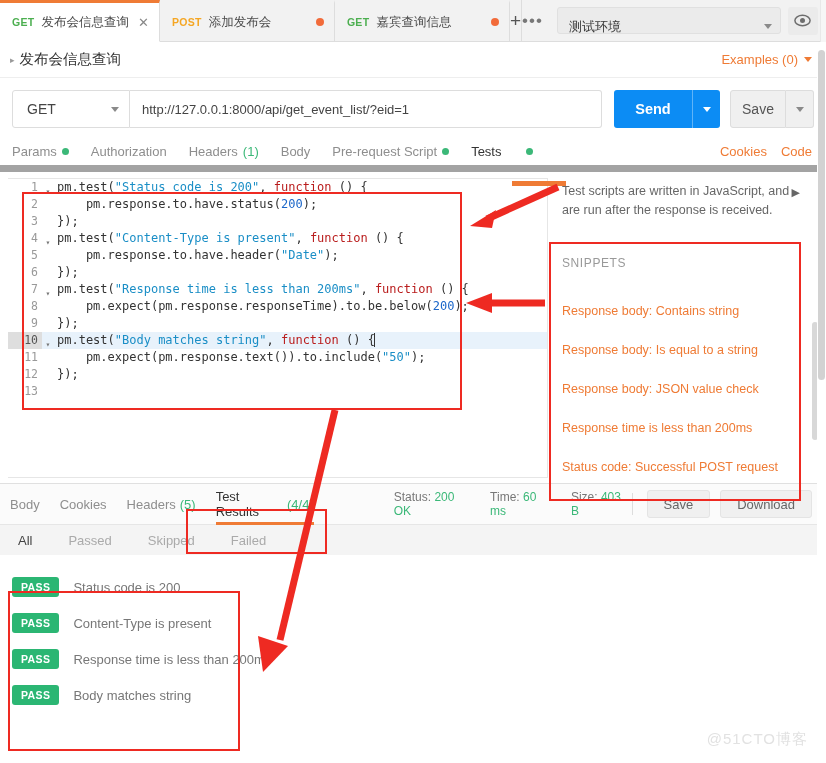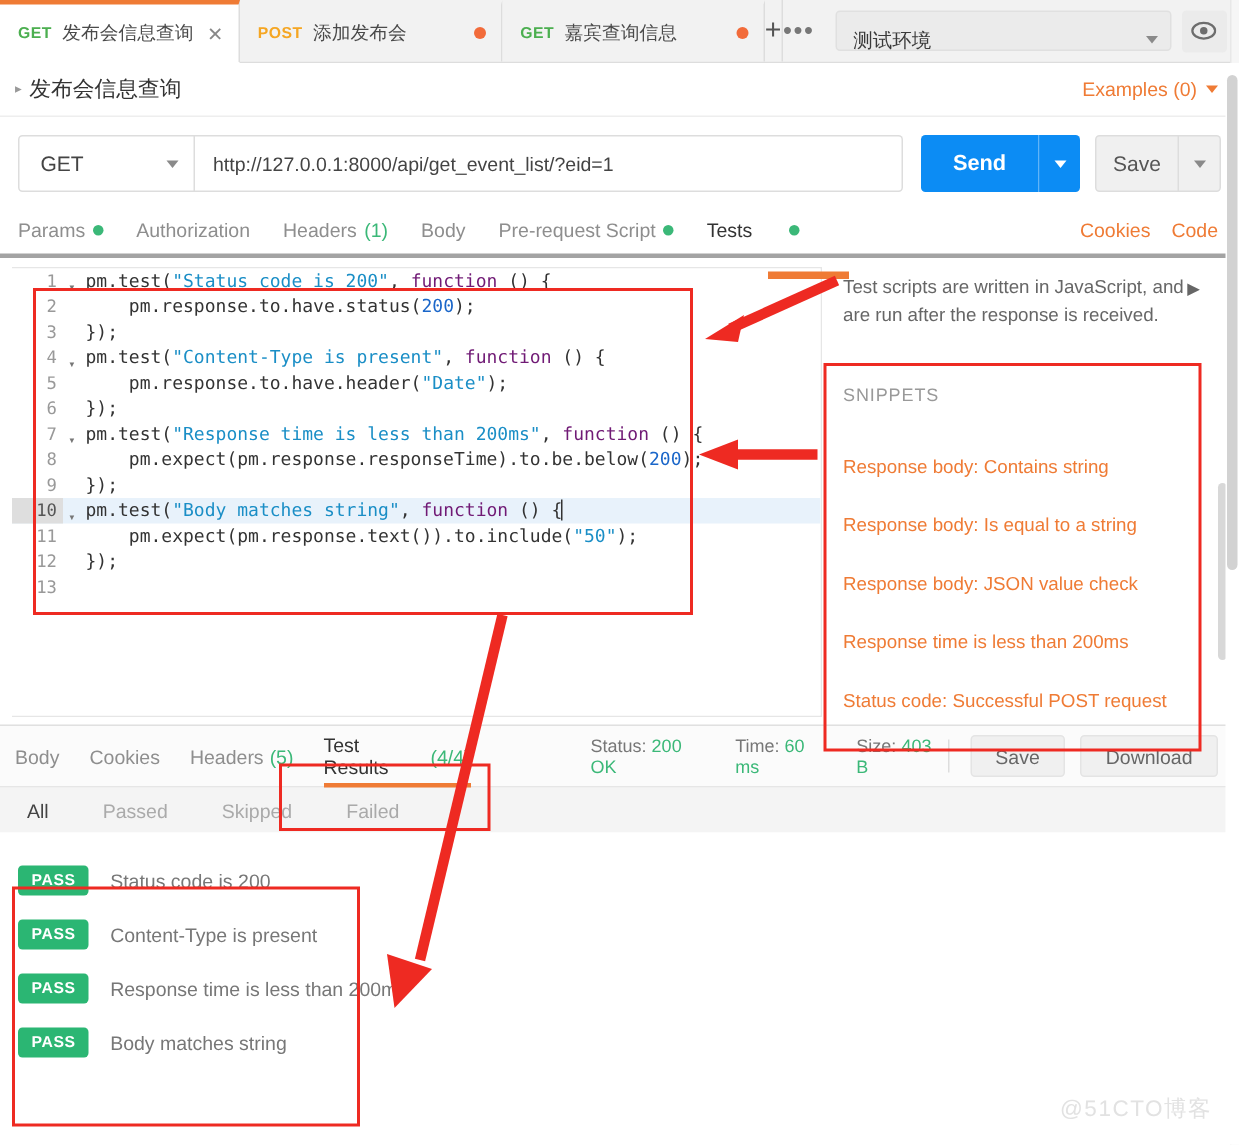--- a/index.html
+++ b/index.html
@@ -104,21 +104,21 @@
     color: #555; font-size: 14px; display: flex; align-items: center; justify-content: center; cursor: pointer;
   }
   .save-caret {
     height: 38px; width: 28px; background: #f0f0f0; border: 1px solid #ddd; border-left: none;
     border-radius: 0 3px 3px 0; display: flex; align-items: center; justify-content: center; cursor: pointer;
   }
 
   
   .reqtabs {
     display: flex; align-items: center; padding: 0 14px 0 12px;
-    height: 34px; border-bottom: 3px solid #a3a3a3; position: relative;
+    height: 34px; border-bottom: 7px solid #a3a3a3; position: relative;
   }
   .rtab {
     display: flex; align-items: center; gap: 5px; margin-right: 22px;
     font-size: 13px; color: #8e8e8e; height: 34px; cursor: pointer; position: relative;
   }
   .rtab.active { color: #333; gap: 25px; }
   .rtab .gdot { width: 7px; height: 7px; border-radius: 50%; background: #3bb878; display: inline-block; }
   .rtab .cnt { color: #3bb878; }
   .rtab-right { margin-left: auto; display: flex; gap: 14px; }
   .rtab-right span { color: #ef7b35; font-size: 13px; cursor: pointer; }
@@ -133,21 +133,21 @@
   }
   .cmline { display: flex; align-items: flex-start; height: 17px; }
   .cmline.hl { background: #e8f2fb; }
   .gut {
     width: 34px; flex: 0 0 34px; text-align: right; padding-right: 4px;
     color: #999; font-size: 11.5px; user-select: none;
   }
   .cmline.hl .gut { background: #dedede; color: #555; }
   .fold { width: 12px; flex: 0 0 12px; color: #777; font-size: 8px; text-align: center; padding-top: 4px; }
   .code { white-space: pre; padding-left: 3px; }
-  .k-fn { color: #701a75; }
+  .k-fn { color: #b91c1c; }
   .k-str { color: #1a8ec6; }
   .k-num { color: #1a66c9; }
   .k-pl { color: #333; }
   .caret-blink { border-left: 1px solid #333; margin-left: -1px; }
 
   .help-side { flex: 1; position: relative; padding: 10px 14px 0 14px; background: #fff; }
   .help-text { font-size: 12.5px; line-height: 19px; color: #666; padding-right: 22px; }
   .help-arrow { position: absolute; right: 26px; top: 14px; color: #666; font-size: 11px; }
   .snip-head {
     margin-top: 36px; font-size: 12px; color: #999; letter-spacing: .6px;

